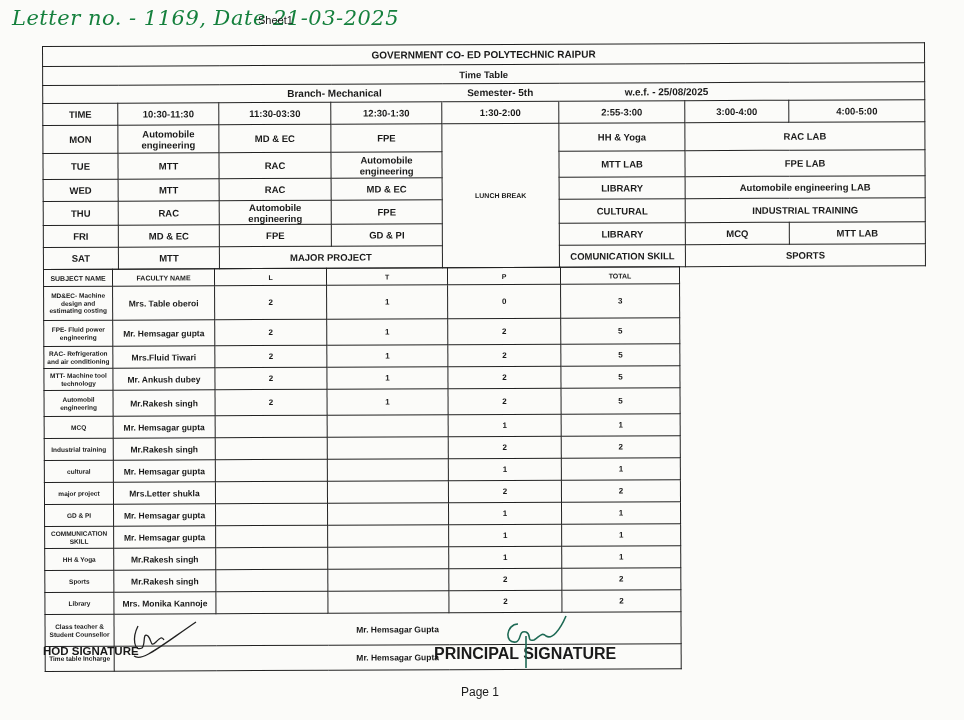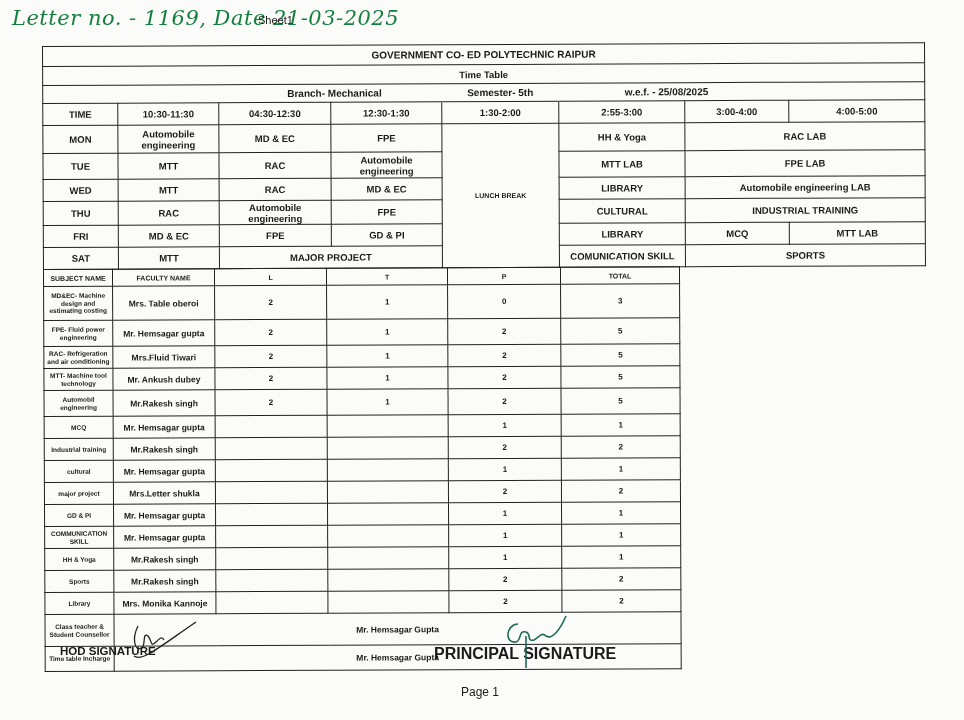--- a/index.html
+++ b/index.html
@@ -23,21 +23,21 @@
   .title { font-size: 10px; height: 19px !important; }
   .sub { font-size: 9.5px; height: 18px !important; }
   .branch-row td { height: 17px !important; font-size: 10px; }
   .lunch { font-size: 7px; font-weight: bold; }
   .t-sub { width: 636px; font-size: 8px; margin-top: -1px; }
   .t-sub td { height: 21px; }
   .t-sub .sname { font-size: 6.5px; line-height: 1.15; }
   .t-sub .fname { font-size: 8.5px; }
   .t-sub .hd td { font-size: 7px; height: 16px; }
   .footer-row td { height: 24px; }
-  .sig-hod { position: absolute; left: 60px; top: 645px; font-size: 11.5px; font-weight: bold; }
+  .sig-hod { position: absolute; left: 43px; top: 645px; font-size: 11.5px; font-weight: bold; }
   .sig-pri { position: absolute; left: 434px; top: 645px; font-size: 16px; font-weight: bold; }
   .page-no { position: absolute; left: 461px; top: 685px; font-size: 12px; }
   .sig-mark { position: absolute; }
 </style>
 </head>
 <body>
 
 <div class="handwritten">Letter no. - 1169, Date 21-03-2025</div>
 <div class="sheet-label">Sheet1</div>
 
@@ -61,21 +61,21 @@
           <td colspan="8" class="sub">Time Table</td>
         </tr>
     <tr class="branch-row">
       <td colspan="4" style="border-right:none;text-align:right;padding-right:60px">Branch- Mechanical</td>
       <td colspan="1" style="border-left:none;border-right:none">Semester- 5th</td>
       <td colspan="3" style="border-left:none;text-align:left;padding-left:66px">w.e.f. - 25/08/2025</td>
     </tr>
     <tr>
       <td>TIME</td>
       <td>10:30-11:30</td>
-      <td>04:30-12:30</td>
+      <td>11:30-03:30</td>
       <td>12:30-1:30</td>
       <td>1:30-2:00</td>
       <td>2:55-3:00</td>
       <td>3:00-4:00</td>
       <td>4:00-5:00</td>
     </tr>
     <tr style="height:28px">
       <td>MON</td>
       <td>Automobile engineering</td>
       <td>MD &amp; EC</td>

